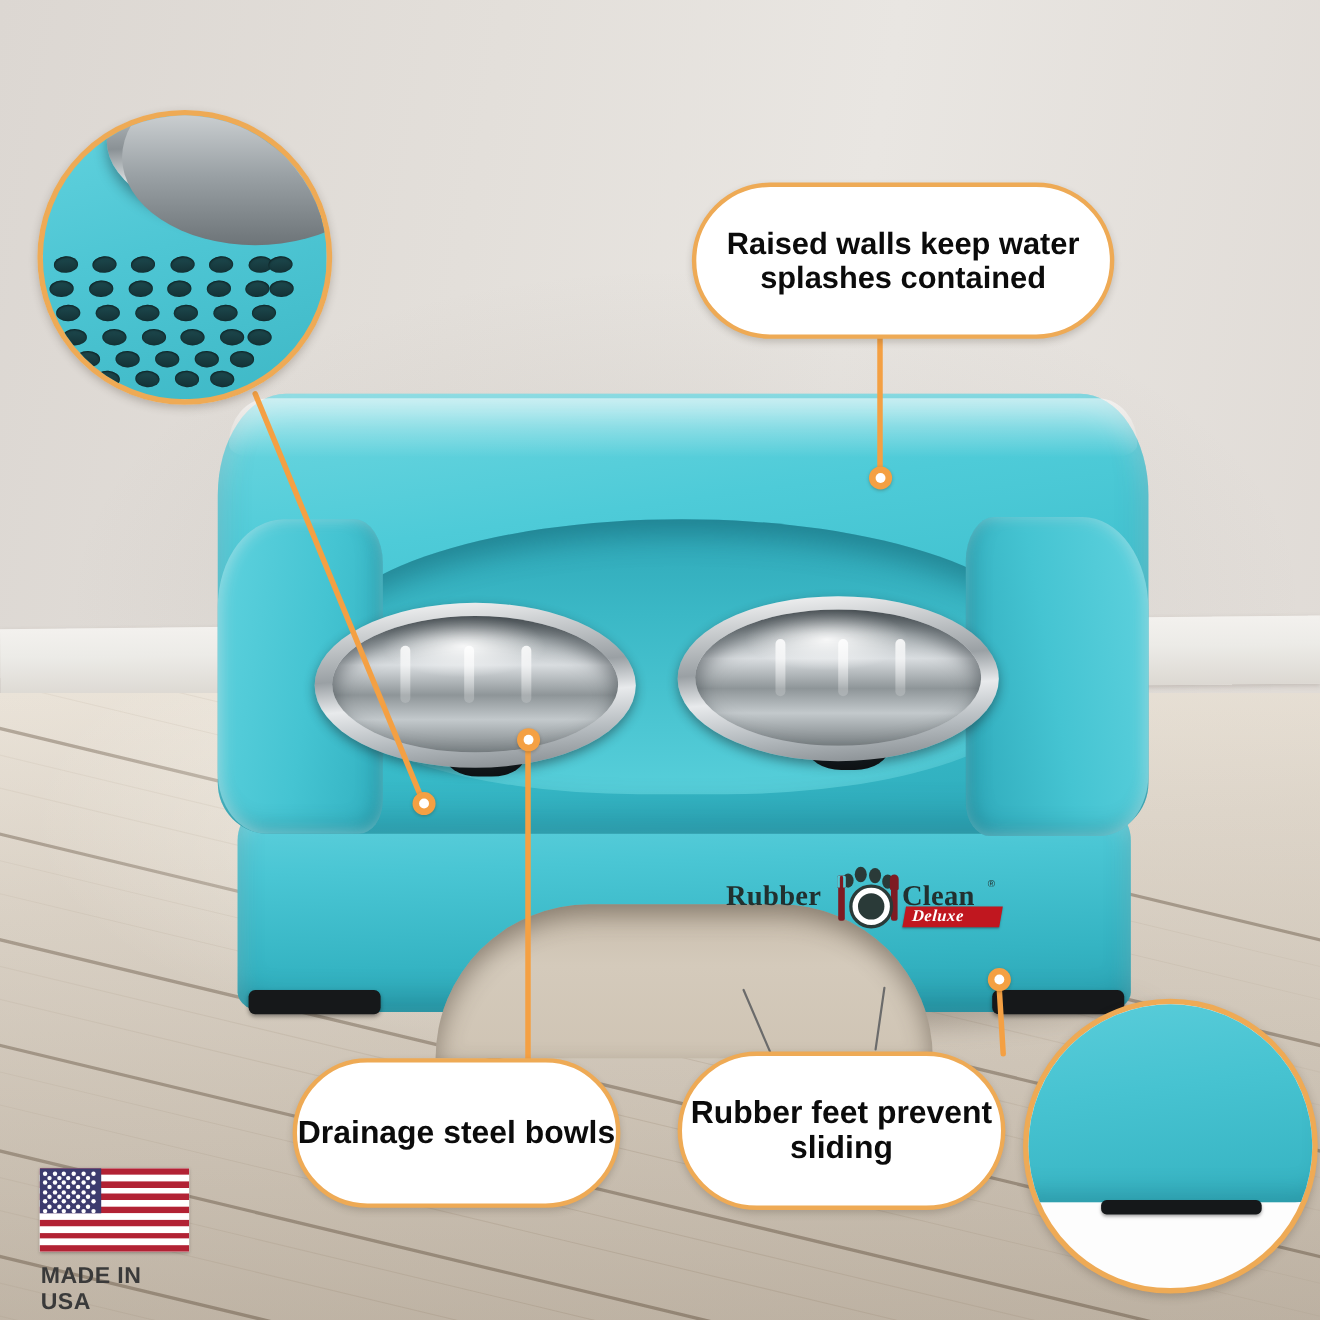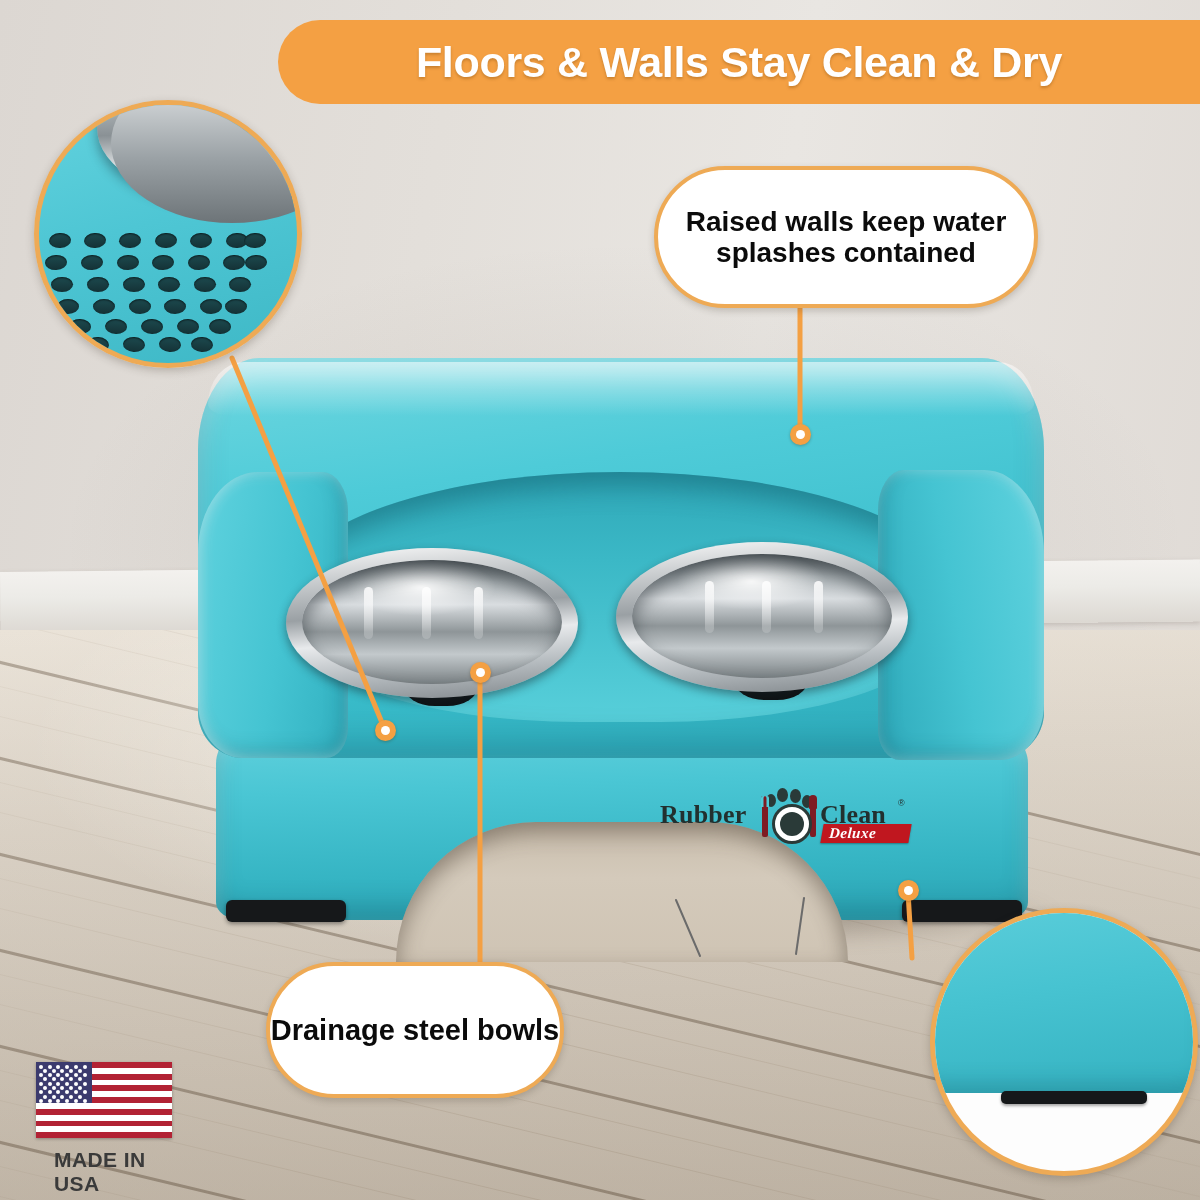--- a/index.html
+++ b/index.html
@@ -112,21 +112,21 @@
     border-radius:42px 0 0 42px;display:flex;align-items:center;justify-content:center;}
   .banner span{font-size:43px;font-weight:700;color:#fff;letter-spacing:-.3px;
     text-shadow:0 2px 3px rgba(120,70,10,.35);white-space:nowrap;}
 
   
   .callout{position:absolute;background:#fff;border:4px solid #efa council;border:4px solid #eda council;
     border:4px solid #eeaa55;border-radius:90px;display:flex;align-items:center;justify-content:center;
     box-shadow:0 3px 7px rgba(60,48,36,.22);z-index:6;}
   .callout p{margin:0;text-align:center;font-size:28px;font-weight:700;color:#0b0b0b;line-height:1.12;}
   #co-drainage{left:268px;top:172px;width:372px;height:132px;}
-  #co-walls{left:654px;top:166px;width:376px;height:134px;}
+  #co-walls{left:629px;top:166px;width:376px;height:134px;}
   #co-bowls{left:266px;top:962px;width:290px;height:128px;}
   #co-feet{left:616px;top:956px;width:290px;height:136px;}
   #co-bowls p,#co-feet p{font-size:29px;}
 
   
   .inset{position:absolute;border-radius:50%;border:5px solid #eeaa55;overflow:hidden;z-index:5;
     box-shadow:0 3px 8px rgba(60,48,36,.25);}
   #inset-drain{left:34px;top:100px;width:258px;height:258px;
     background:linear-gradient(165deg,#62d2de 0%,#4ec6d4 45%,#3eb8c6 100%);}
   .inset-bowl-rim{position:absolute;left:58px;top:-52px;width:270px;height:150px;border-radius:50%;
@@ -150,21 +150,21 @@
     box-shadow:0 1px 3px rgba(60,40,10,.3);}
   .dot:after{content:"";position:absolute;left:6px;top:6px;width:9px;height:9px;border-radius:50%;background:#fff;}
 
   
   .usa{position:absolute;left:36px;top:1062px;width:142px;height:118px;z-index:6;}
   .flag{position:absolute;left:0;top:0;width:136px;height:76px;background:#fff;
     box-shadow:0 1px 3px rgba(0,0,0,.3);overflow:hidden;}
   .stripe{position:absolute;left:0;width:136px;height:5.85px;background:#b22234;}
   .canton{position:absolute;left:0;top:0;width:56px;height:41px;background:#3c3b6e;}
   .star{position:absolute;width:4px;height:4px;background:#fff;border-radius:50%;}
-  .usa-text{position:absolute;left:1px;top:86px;font-size:21px;font-weight:700;color:#3a3a3a;letter-spacing:.4px;margin-left:17px;}
+  .usa-text{position:absolute;left:1px;top:86px;font-size:21px;font-weight:700;color:#3a3a3a;letter-spacing:.4px;}
 </style>
 </head>
 <body>
 
 <div class="stage">
 
   <div class="wall"></div>
   <div class="wall-shadow"></div>
   <div class="baseboard left"></div>
   <div class="floor">
@@ -304,29 +304,29 @@
         <div class="hole" style="left: 152px; top: 232px; transform: rotate(3.5deg);"></div>
       </div>
   </div>
   <div class="inset" id="inset-feet">
     <div class="feet-body">
       
     </div>
     <div class="feet-strip"></div>
   </div>
 
-  <div class="banner">
-    <span>Floors &amp; Walls Stay Clean &amp; Dry</span>
-  </div>
 
   <div class="callout" id="co-walls">
     <p>Raised walls keep water splashes contained</p>
   </div>
   <div class="callout" id="co-bowls">
     <p>Drainage steel bowls</p>
+  </div>
+  <div class="callout" id="co-feet">
+    <p>Rubber feet prevent sliding</p>
   </div>
 
   <div class="usa">
     <div class="flag">
       <div id="stripes">
           <div class="stripe" style="top: 0px;"></div>
           <div class="stripe" style="top: 5.85px; background: rgb(255, 255, 255);"></div>
           <div class="stripe" style="top: 11.7px;"></div>
           <div class="stripe" style="top: 17.55px; background: rgb(255, 255, 255);"></div>
           <div class="stripe" style="top: 23.4px;"></div>

